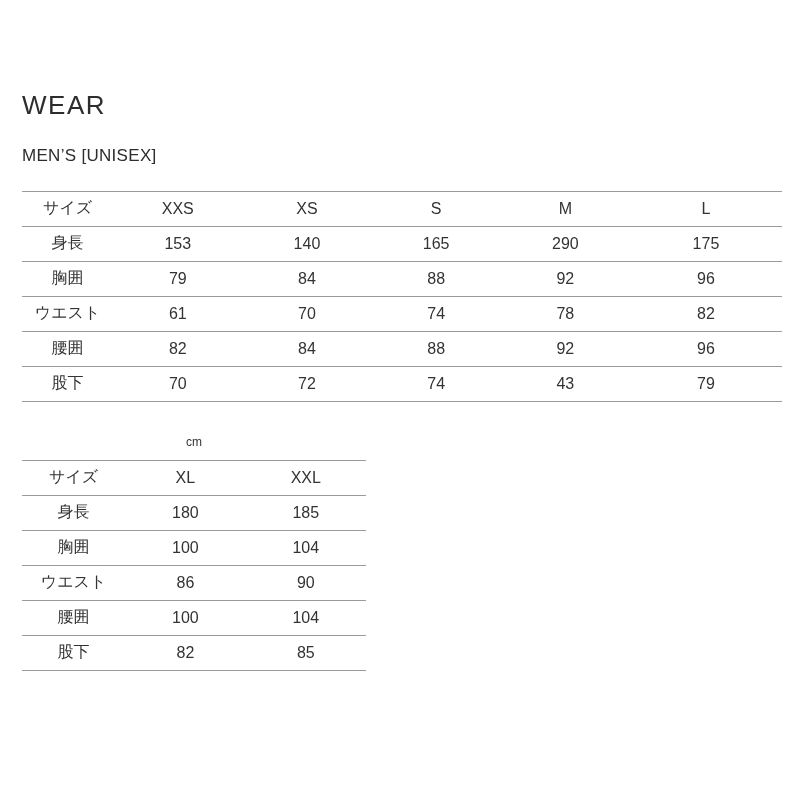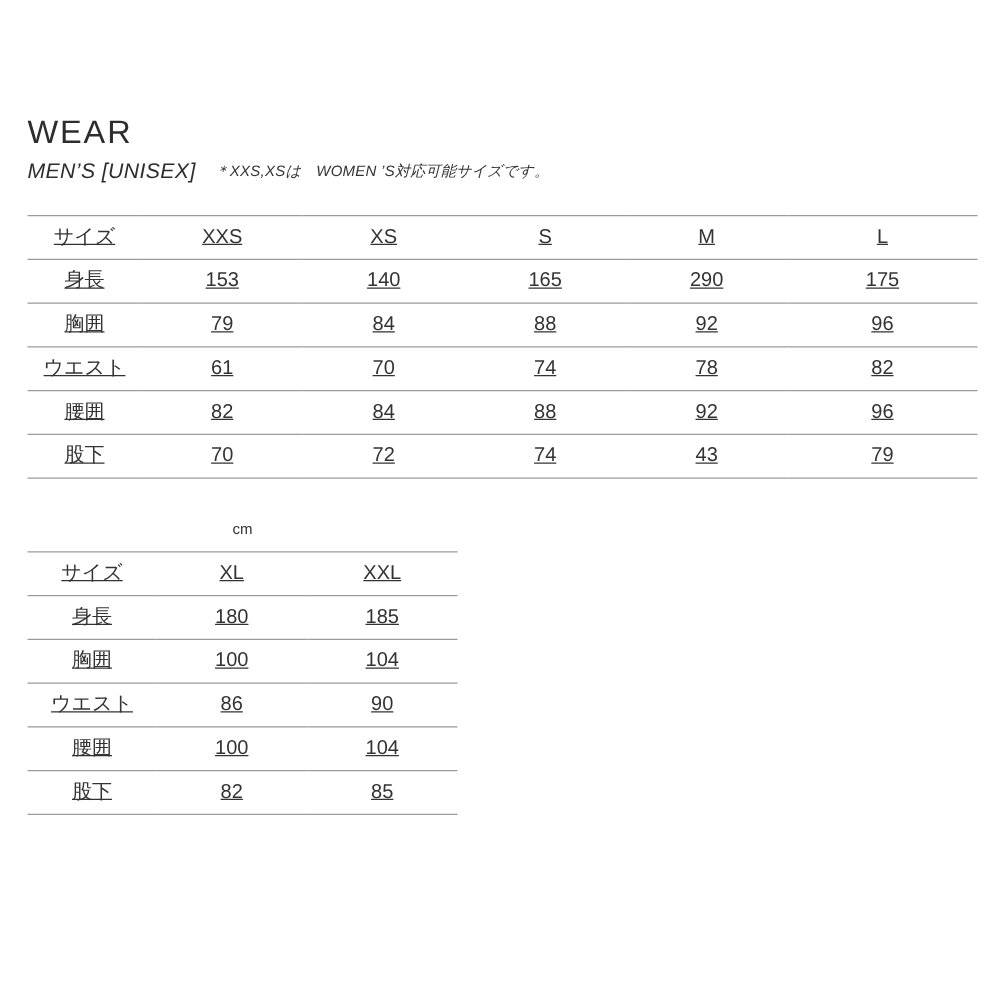--- a/index.html
+++ b/index.html
@@ -14,44 +14,42 @@
   .title {
     font-size:26px;
     line-height:1;
     font-weight:500;
     letter-spacing:1.5px;
     color:#2d2d2d;
   }
 
   .sub-row {
     display:flex;
-    align-items:flex-end;
-    margin-top:9px;
-    font-style:italic;
+    align-items:center;
+    margin-top:28px;
   }
   .subtitle {
     font-size:17px;
     line-height:1.15;
     color:#2d2d2d;
     letter-spacing:0.3px;
   }
   .note {
     font-size:12px;
     line-height:1.2;
     margin-left:15px;
     padding-bottom:2px;
     color:#333333;
     letter-spacing:0.2px;
   }
 
   table.size {
     border-collapse:collapse;
     table-layout:fixed;
     border-top:1.5px solid #9b9b9b;
-    text-decoration:underline;
   }
   table.size td {
     border-bottom:1.5px solid #9b9b9b;
     text-align:center;
     vertical-align:middle;
     height:35px;
     font-size:16px;
     font-weight:normal;
     color:#333333;
   }
@@ -69,21 +67,20 @@
 </style>
 </head>
 <body>
 
 <div class="page">
 
   <div class="title">WEAR</div>
 
   <div class="sub-row">
     <span class="subtitle">MEN’S [UNISEX]</span>
-    <span class="note">＊XXS,XSは　WOMEN ’S対応可能サイズです。</span>
   </div>
 
   <table class="size" id="table-main">
     <colgroup>
       <col style="width:12%">
         <col style="width:17%">
         <col style="width:17%">
       <col style="width:17%">
         <col style="width:17%">
         <col style="width:20%">

